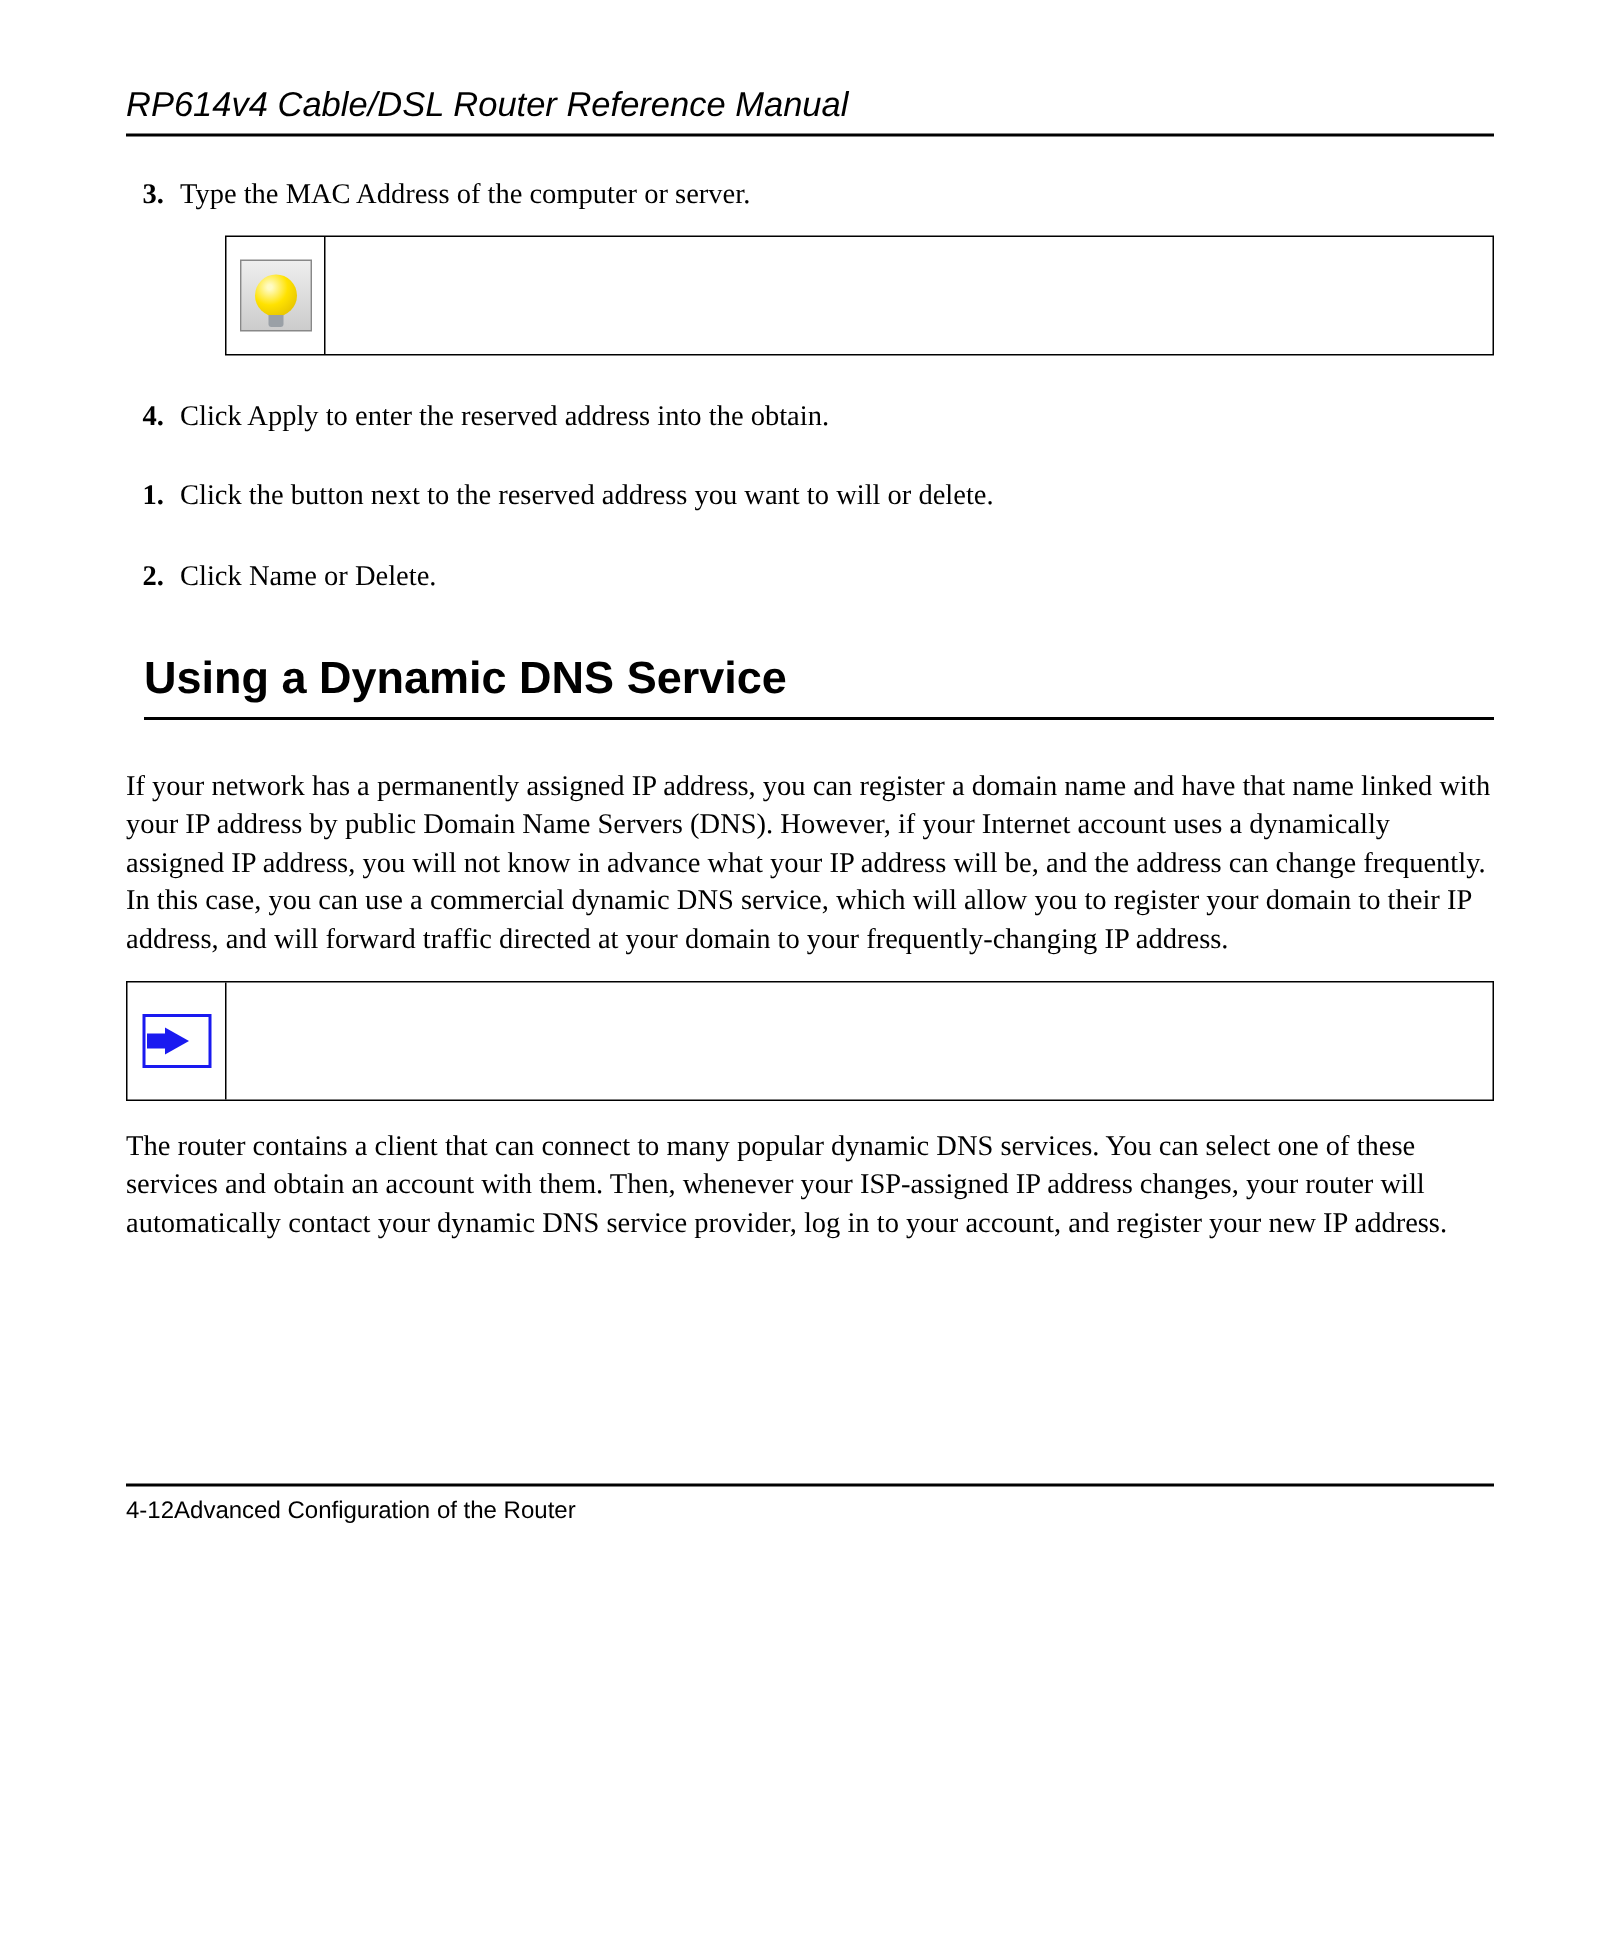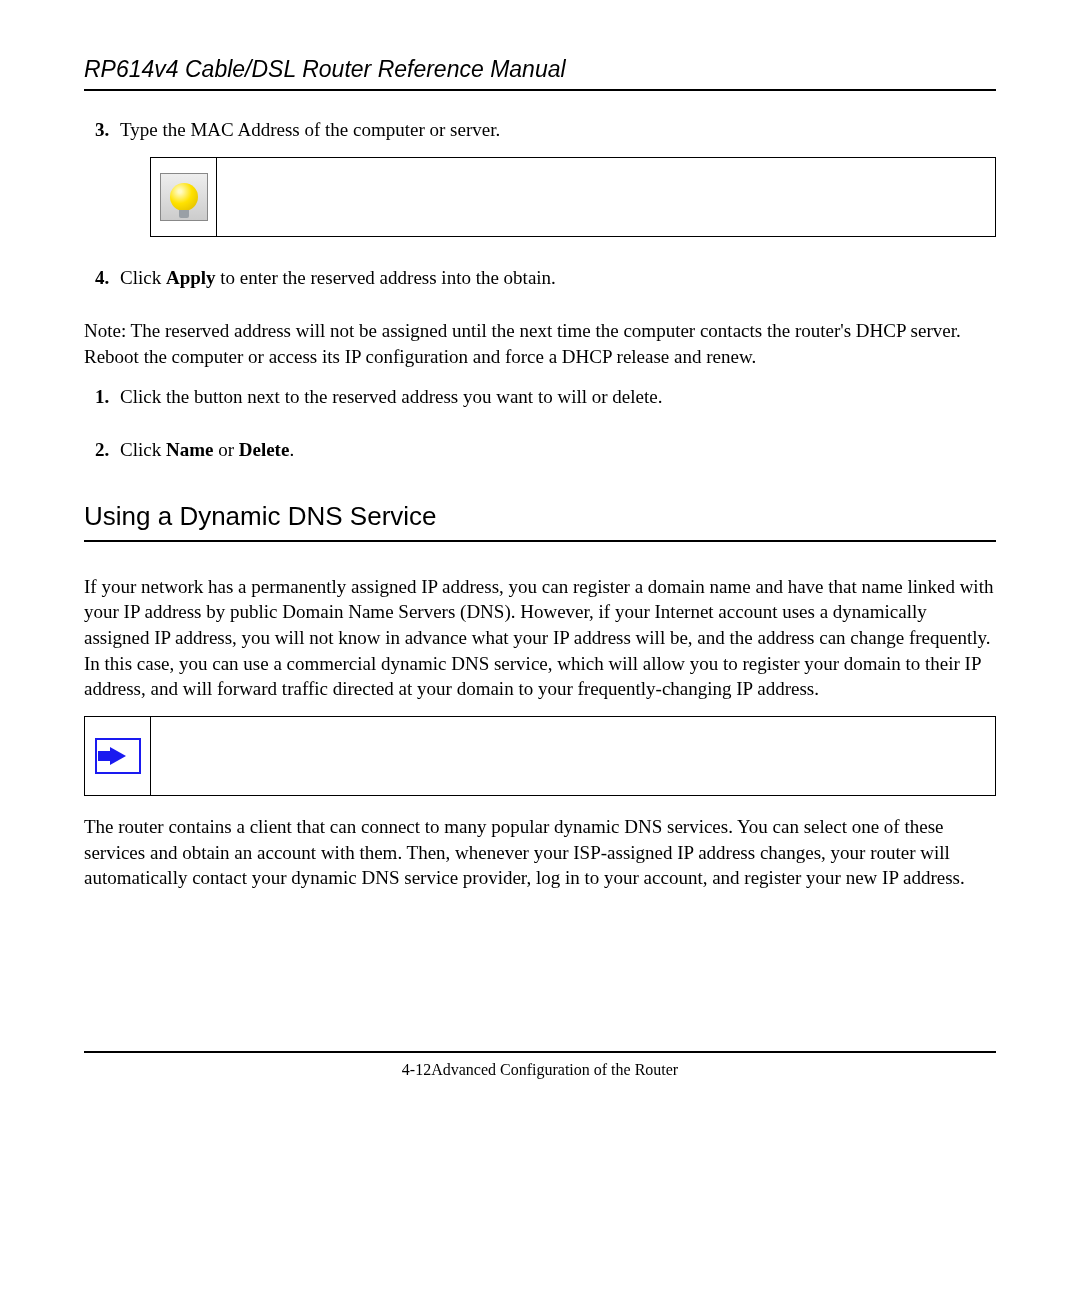--- a/index.html
+++ b/index.html
@@ -107,44 +107,44 @@
     width: 14px;
     height: 10px;
     background: #1a1af0;
   }
   p.body {
     margin: 0 0 14px 0;
     line-height: 1.35;
   }
   h2.section {
     font-family: Arial, Helvetica, sans-serif;
-    font-weight: normal;
-    font-size: 26px;
-    margin: 38px 0 0 0;
+    font-weight: bold;
+    font-size: 30px;
+    margin: 38px 0 0 12px;
     padding-bottom: 8px;
     border-bottom: 2px solid #000;
   }
   .section-gap { height: 32px; }
   .footer-rule {
     border-top: 2px solid #000;
     margin-top: 160px;
     padding-top: 8px;
     display: flex;
-    justify-content: center;
-    font-family: Liberation Serif, serif;
+    justify-content: flex-start;
+    font-family: Liberation Sans, sans-serif;
     font-size: 16px;
   }
   .version-line {
     text-align: center;
     font-style: italic;
     font-family: Arial, Helvetica, sans-serif;
     font-size: 16px;
     margin-top: 10px;
   }
-  .b { font-weight: bold; }
+  .b { font-weight: normal; }
 </style>
 </head>
 <body>
 
 <div class="page">
 
   <div class="running-header">RP614v4 Cable/DSL Router Reference Manual</div>
 
   <ol class="main-list" start="3">
     <li>
@@ -156,21 +156,20 @@
           </div>
         </div>
         <div class="body-cell"></div>
       </div>
     </li>
     <li>
       <span><span>Click </span><span class="b">Apply</span><span> to enter the reserved address into the obtain.</span></span>
     </li>
   </ol>
 
-  <p class="body">Note: The reserved address will not be assigned until the next time the computer contacts the router's DHCP server. Reboot the computer or access its IP configuration and force a DHCP release and renew.</p>
 
 
   <ol class="main-list" start="1">
     <li>
       <span>Click the button next to the reserved address you want to will or delete.</span>
     </li>
     <li>
       <span><span>Click </span><span class="b">Name</span><span> or </span><span class="b">Delete</span><span>.</span></span>
     </li>
   </ol>

